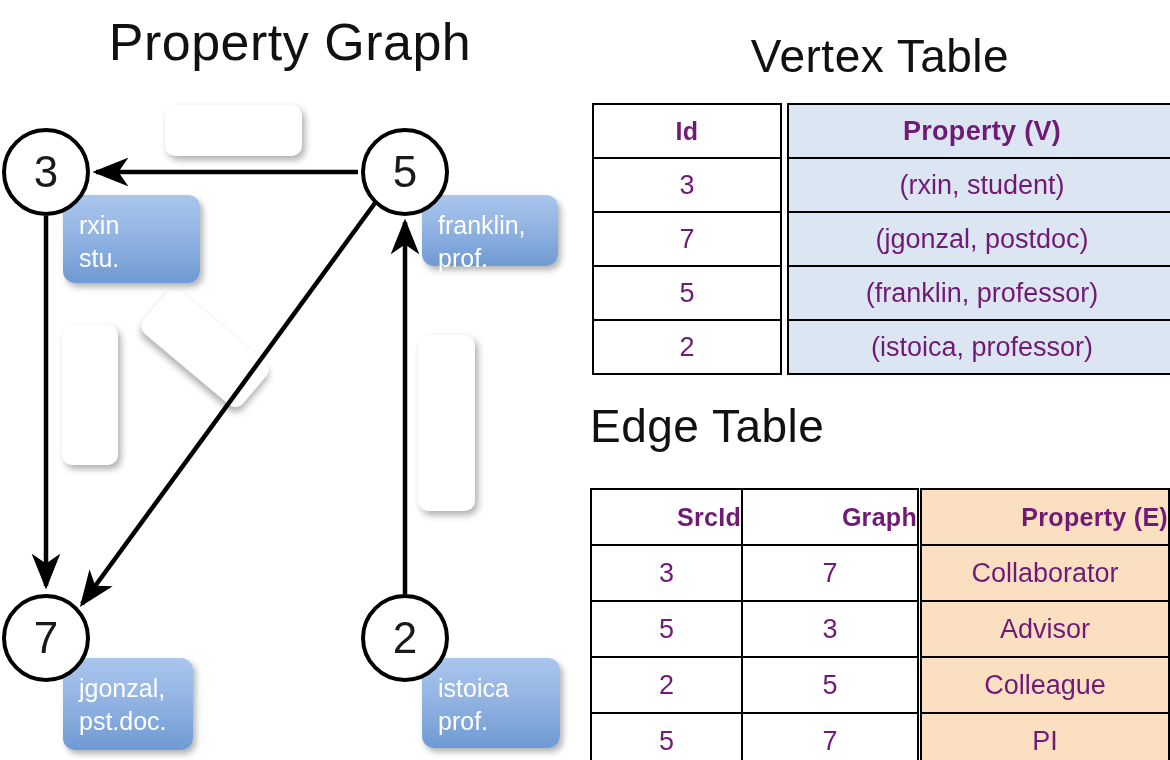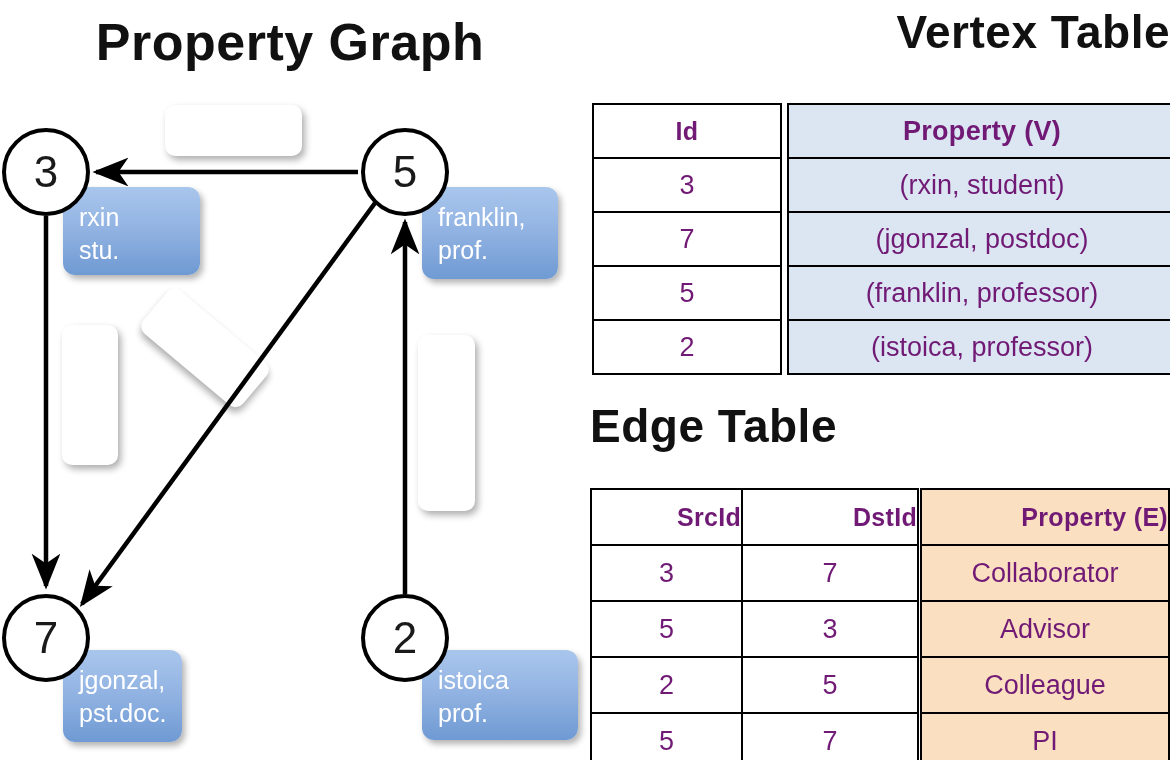--- a/index.html
+++ b/index.html
@@ -13,34 +13,34 @@
     position: relative;
     overflow: hidden;
     font-family: "Liberation Sans", sans-serif;
     color: #000000;
   }
 
   
   .title {
     position: absolute;
     font-family: "Liberation Sans", sans-serif;
-    font-weight: 700;
+    font-weight: 400;
     color: #111111;
     white-space: nowrap;
     letter-spacing: 0.5px;
   }
   #title-property-graph {
     left: 0; top: 12px; width: 580px;
     text-align: center;
     font-size: 52px;
     line-height: 60px;
   }
   #title-vertex-table {
-    left: 590px; top: 4px; width: 580px;
-    text-align: right;
+    left: 590px; top: 28px; width: 580px;
+    text-align: center;
     font-size: 46px;
     line-height: 56px;
   }
   #title-edge-table {
     left: 590px; top: 398px; width: 580px;
     text-align: left;
     font-size: 46px;
     line-height: 56px;
   }
 
@@ -83,25 +83,26 @@
     background: linear-gradient(to bottom, #a9c6ec 0%, #93b4e3 45%, #6f9ad3 100%);
     box-shadow: 3px 4px 6px rgba(0,0,0,0.30);
     color: #ffffff;
     font-family: "Liberation Sans", sans-serif;
     font-weight: 300;
     font-size: 25px;
     line-height: 33px;
     padding: 14px 8px 0 16px;
     box-sizing: border-box;
     white-space: pre-line;
+    margin-top: 8px;
   }
   #vprop-3 { left: 63px;  top: 187px; width: 137px; height: 88px; }
-  #vprop-5 { left: 422px; top: 187px; width: 136px; height: 92px; }
-  #vprop-7 { left: 63px;  top: 650px; width: 119px; height: 92px; }
-  #vprop-2 { left: 422px; top: 650px; width: 156px; height: 90px; }
+  #vprop-5 { left: 422px; top: 187px; width: 136px; height: 71px; }
+  #vprop-7 { left: 63px;  top: 650px; width: 130px; height: 92px; }
+  #vprop-2 { left: 422px; top: 650px; width: 138px; height: 90px; }
 
   
   .eprop {
     position: absolute;
     border-radius: 10px;
     background: linear-gradient(to bottom, #f3b66d 0%, #eca busy 0%, #edab54 50%, #e89b3c 100%);
     box-shadow: 3px 4px 7px rgba(0,0,0,0.32);
     color: #ffffff;
     font-family: "Liberation Sans", sans-serif;
     font-weight: 300;
@@ -278,21 +279,21 @@
 <table class="tbl" id="edge-table">
   <colgroup>
     <col class="c-src">
       <col class="c-dst">
       <col class="c-gap">
       <col class="c-pe">
   </colgroup>
   <thead>
     <tr>
       <th>SrcId</th>
-      <th>DstId</th>
+      <th>Graph</th>
       <td class="gapcol"></td>
       <th class="cell-orange">Property (E)</th>
     </tr>
   </thead>
   <tbody>
     <tr>
       <td>3</td>
       <td>7</td>
       <td class="gapcol"></td>
       <td class="cell-orange">Collaborator</td>

